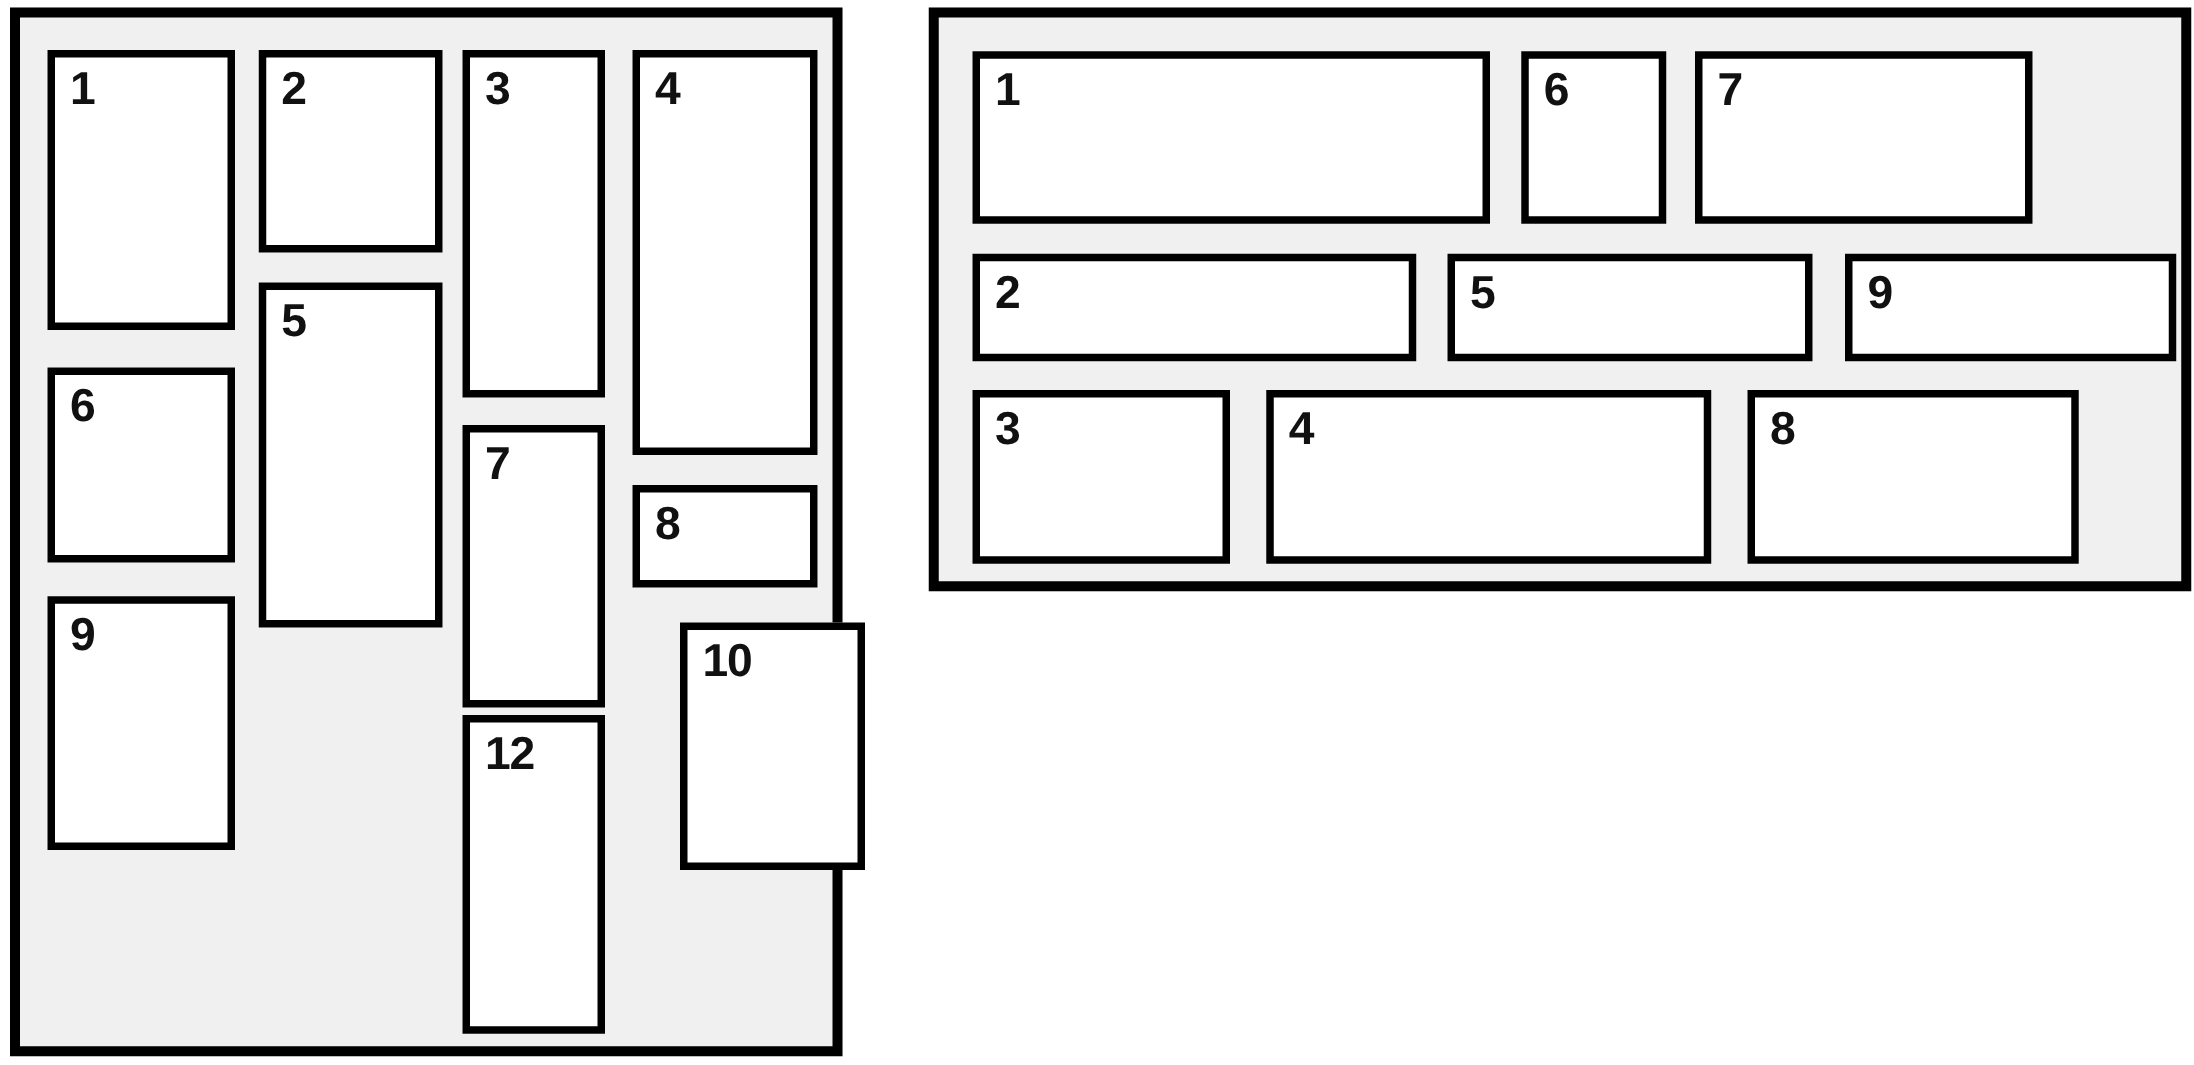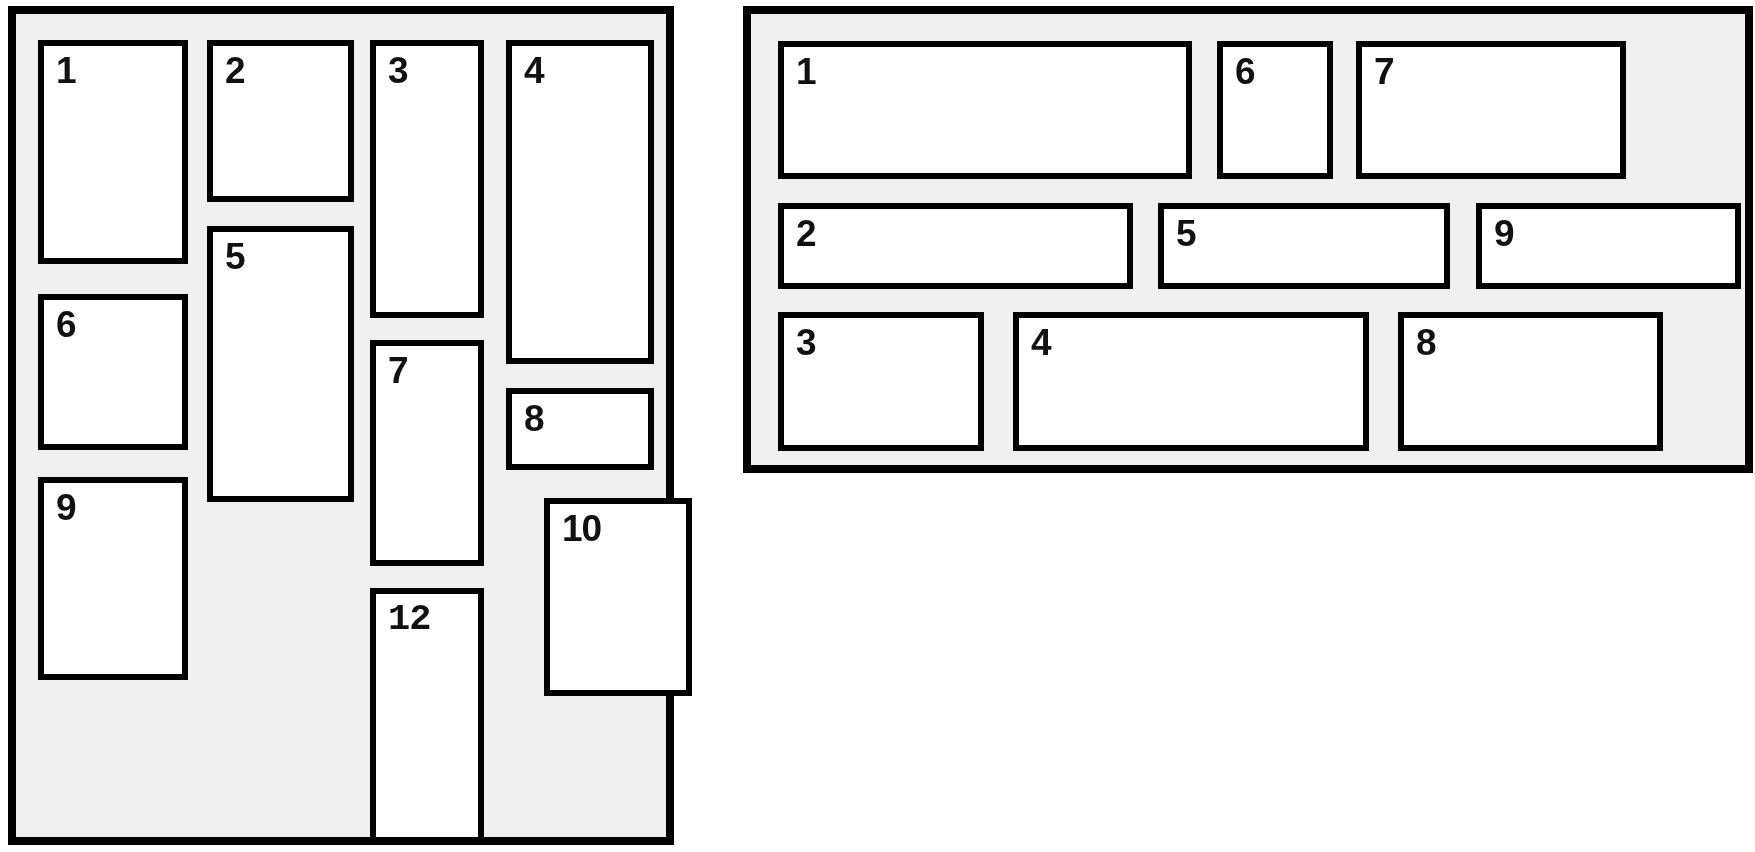--- a/index.html
+++ b/index.html
@@ -38,21 +38,21 @@
   .lb2  { left: 191px; top: 26px;  width: 147px; height: 162px; }
   .lb3  { left: 354px; top: 26px;  width: 114px; height: 278px; }
   .lb4  { left: 490px; top: 26px;  width: 148px; height: 324px; }
   .lb5  { left: 191px; top: 212px; width: 147px; height: 276px; }
   .lb6  { left: 22px;  top: 280px; width: 150px; height: 156px; }
   .lb7  { left: 354px; top: 326px; width: 114px; height: 226px; }
   .lb8  { left: 490px; top: 374px; width: 148px; height: 82px;  }
   .lb9  { left: 22px;  top: 463px; width: 150px; height: 203px; }
   .lb10 { left: 490px; top: 484px; width: 148px; height: 198px; margin-left: 38px; }
   .lb11 { left: 191px; top: 514px; width: 147px; height: 204px; }
-  .lb12 { left: 354px; top: 574px; width: 114px; height: 255px; font-family: Liberation Mono, monospace; }
+  .lb12 { left: 354px; top: 558px; width: 114px; height: 255px; }
 
   
   #right-panel { left: 743px; top: 6px; width: 1010px; height: 467px; }
   .rb1 { left: 27px;  top: 27px;  width: 414px; height: 138px; }
   .rb6 { left: 466px; top: 27px;  width: 116px; height: 138px; }
   .rb7 { left: 605px; top: 27px;  width: 270px; height: 138px; }
   .rb2 { left: 27px;  top: 189px; width: 355px; height: 86px;  }
   .rb5 { left: 407px; top: 189px; width: 292px; height: 86px;  }
   .rb9 { left: 725px; top: 189px; width: 265px; height: 86px;  }
   .rb3 { left: 27px;  top: 298px; width: 206px; height: 139px; }

